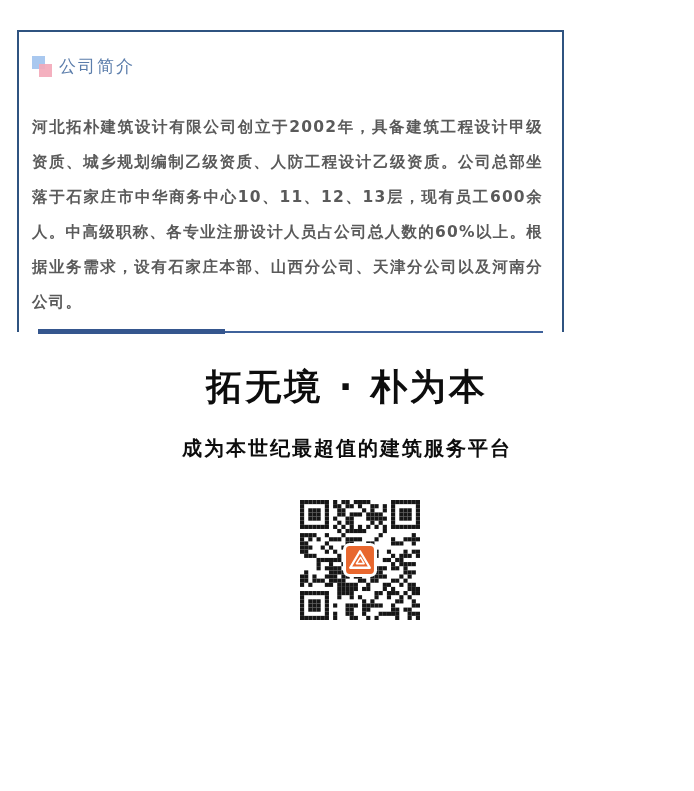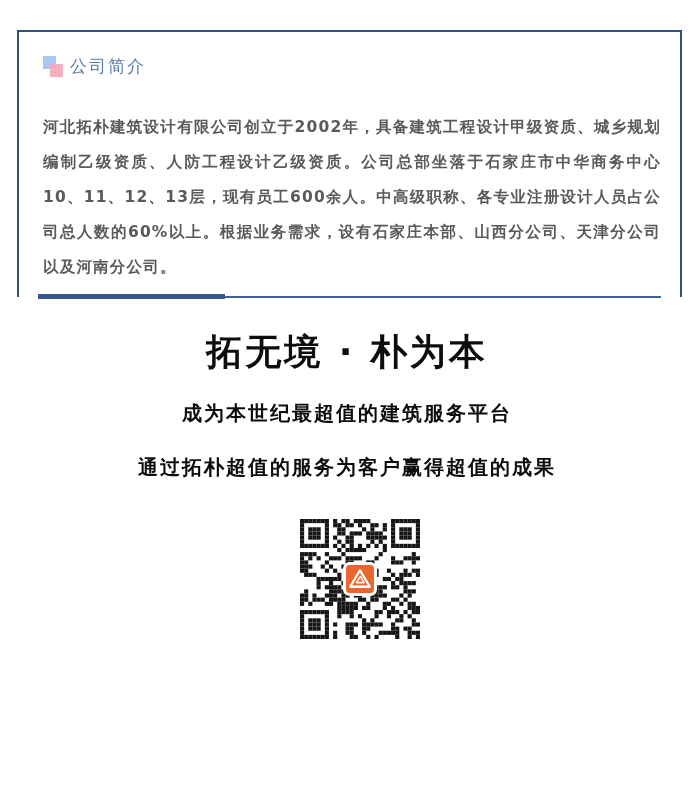--- a/index.html
+++ b/index.html
@@ -16,24 +16,24 @@
   *{box-sizing:border-box;}
   html,body{margin:0;padding:0;}
   body{
     width:694px;height:791px;background:#ffffff;overflow:hidden;
     font-family:"DejaVu Sans","Liberation Sans",sans-serif;
   }
   
   .intro-box{
     position:relative;
     margin:30px 0 0 17px;
-    width:665px;
+    width:547px;
     border:2px solid var(--border);
     border-bottom:none;
-    padding:23px 19px 12px 24px;
+    padding:23px 19px 12px 13px;
   }
   .box-header{
     display:flex;align-items:center;gap:7px;
     margin:0 0 32px 0;
   }
   .header-icon{position:relative;width:20px;height:21px;flex:0 0 auto;}
   .header-icon .sq{position:absolute;width:13px;height:13px;display:block;}
   .header-icon .sq-blue{left:0;top:0;background:var(--icon-blue);}
   .header-icon .sq-pink{left:7px;top:8px;background:var(--icon-pink);opacity:.92;}
   .header-title{
@@ -98,21 +98,20 @@
 
     <div class="bottom-divider">
       <span class="thin"></span>
       <span class="thick"></span>
     </div>
   </section>
 
   <section class="slogan">
     <h1 class="slogan-title">拓无境 · 朴为本</h1>
     <p class="slogan-sub-1">成为本世纪最超值的建筑服务平台</p>
-    <p class="slogan-sub-2">通过拓朴超值的服务为客户赢得超值的成果</p>
 
     <div class="qr-wrap">
       <svg id="qr-svg" xmlns="http://www.w3.org/2000/svg" viewBox="0 0 116 116">
           <rect width="116" height="116" fill="#ffffff"></rect>
           <g fill="#161616">
             <rect x="0" y="0" width="4" height="4"></rect>
             <rect x="4" y="0" width="4" height="4"></rect>
             <rect x="8" y="0" width="4" height="4"></rect>
             <rect x="12" y="0" width="4" height="4"></rect>
             <rect x="16" y="0" width="4" height="4"></rect>

